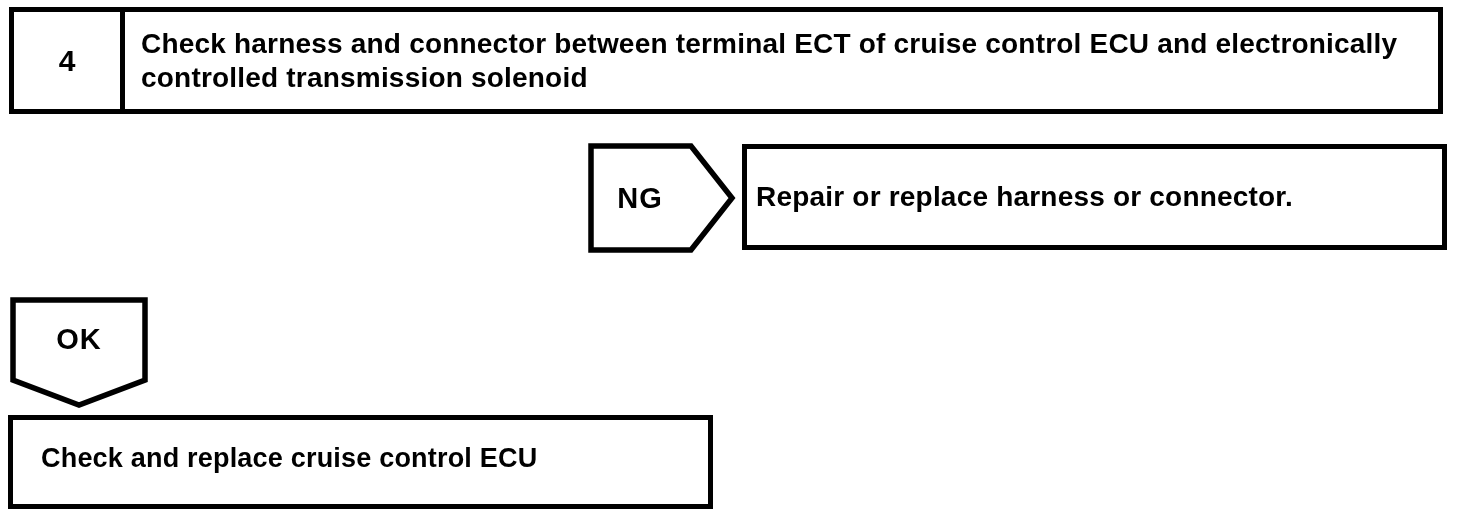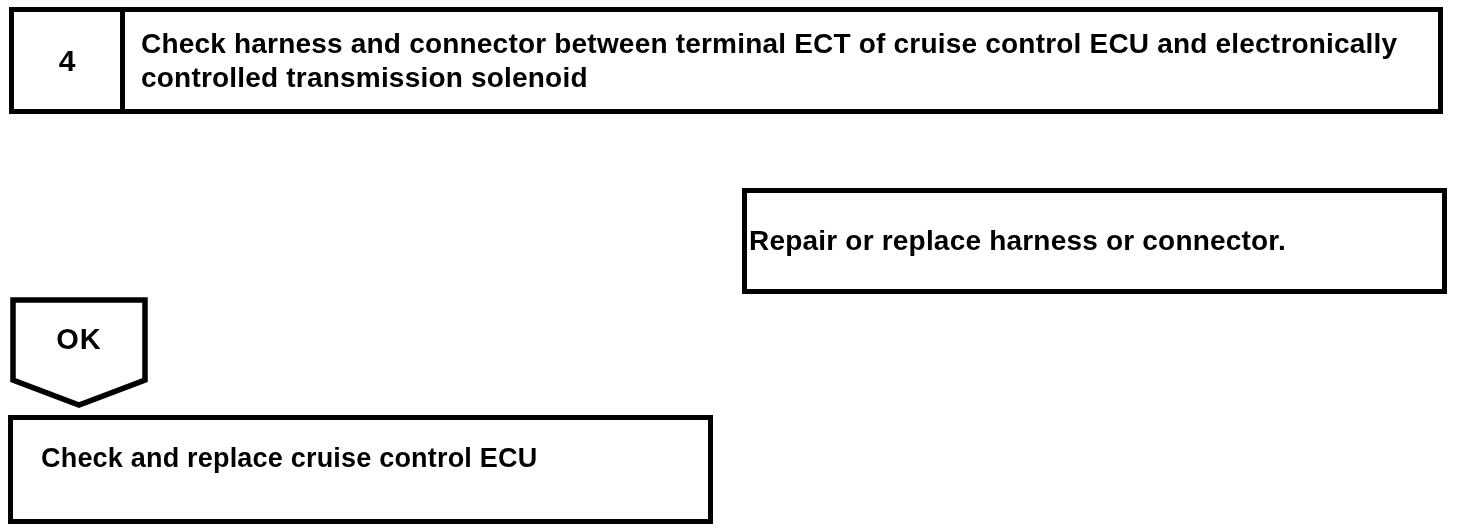--- a/index.html
+++ b/index.html
@@ -89,42 +89,47 @@
     border: 5px solid #000;
     background: #fff;
     font-size: 28px;
     letter-spacing: 0.2px;
   }
   .ng-action {
     left: 742px; top: 144px;
     width: 705px; height: 106px;
     display: flex;
     align-items: center;
-    padding-left: 2px;
-    margin-top: 44px;
+    padding-left: 9px;
   }
   .ok-action {
     left: 8px; top: 415px;
-    width: 705px; height: 109px;
+    width: 705px; height: 94px;
     padding: 23px 10px 0 28px;
     font-size: 27px;
   }
 </style>
 </head>
 <body>
 
 <div class="canvas">
 
   <div class="step-box">
     <div class="step-num-cell">4</div>
     <div class="step-text-cell">
       <div class="instruction">Check harness and connector between terminal ECT of cruise control ECU and electronically controlled transmission solenoid</div>
     </div>
   </div>
 
+  <div class="ng-connector">
+    <svg width="148" height="110" viewBox="0 0 148 110">
+      <polygon points="3,3 103,3 144,55 103,107 3,107" fill="#ffffff" stroke="#000000" stroke-width="5.5"></polygon>
+    </svg>
+    <span class="tag-label">NG</span>
+  </div>
 
   <div class="action-box ng-action">Repair or replace harness or connector.</div>
 
   <div class="ok-connector">
     <svg width="138" height="112" viewBox="0 0 138 112">
       <polygon points="3,3 135,3 135,83 69,108 3,83" fill="#ffffff" stroke="#000000" stroke-width="5.5"></polygon>
     </svg>
     <span class="tag-label">OK</span>
   </div>
 

